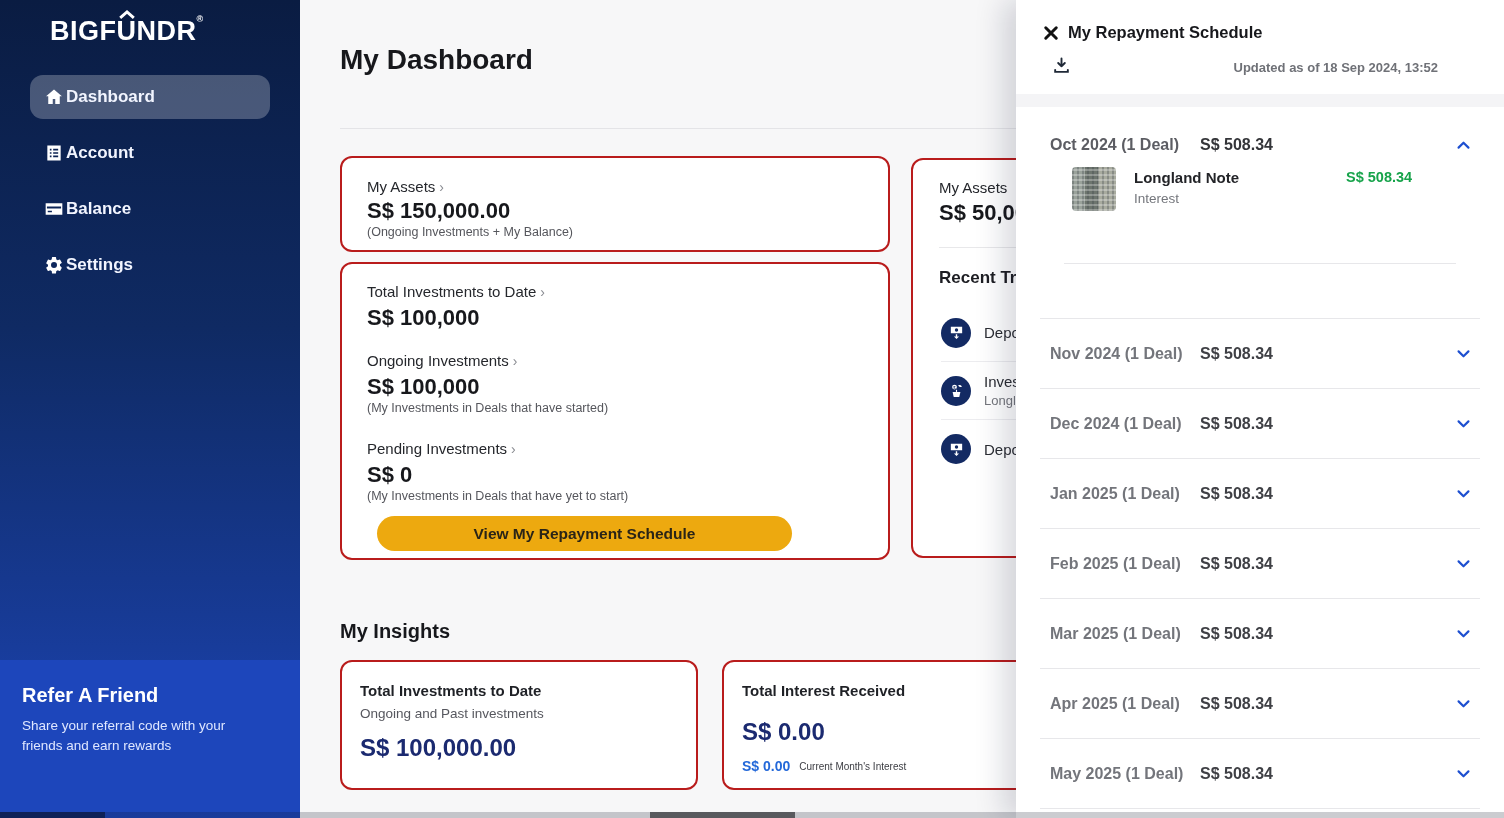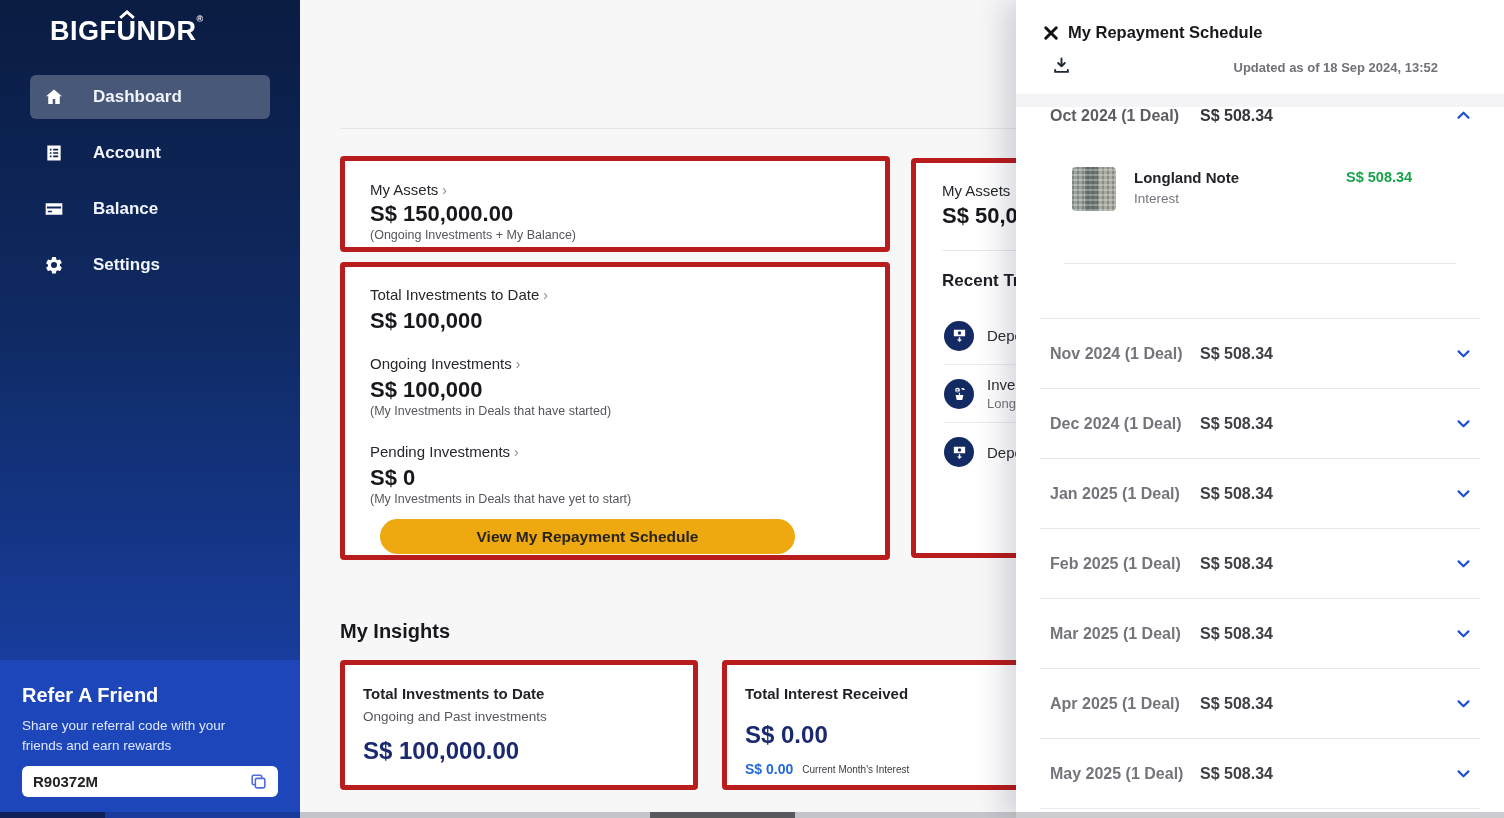--- a/index.html
+++ b/index.html
@@ -8,36 +8,36 @@
   .screen{position:relative;width:1504px;height:818px;overflow:hidden}
 
   
   #sidebar{position:absolute;left:0;top:0;width:300px;height:818px;
     background:linear-gradient(180deg,#0a1c42 0%,#0f2a63 40%,#173a94 75%,#1d46bb 100%)}
   #logo{position:absolute;left:50px;top:16px;color:#fff;font-size:27px;font-weight:700;letter-spacing:.5px;white-space:nowrap}
   #logo .u{position:relative;display:inline-block}
   #logo .u svg{position:absolute;left:50%;top:-6px;transform:translateX(-50%);width:17px;height:9px}
   #logo sup{font-size:9px;vertical-align:top;position:relative;top:-2px}
   #nav{position:absolute;left:30px;top:75px;width:240px}
-  .nav-item{display:flex;align-items:center;gap:29px;height:44px;margin-bottom:12px;padding:0 14px;
-    border-radius:6px;color:#f2f5ff;font-size:17px;font-weight:700;cursor:pointer}
+  .nav-item{display:flex;align-items:center;gap:2px;height:44px;margin-bottom:12px;padding:0 14px;
+    border-radius:13px;color:#f2f5ff;font-size:17px;font-weight:700;cursor:pointer}
   .nav-item.active{background:rgba(255,255,255,.25)}
   .nav-item svg{width:20px;height:20px;flex:0 0 20px}
   #refer{position:absolute;left:0;top:660px;width:300px;height:152px;background:#1d46bb;padding:24px 22px 0 22px}
   #refer h3{color:#fff;font-size:20px;font-weight:800;margin-bottom:9px}
   #refer p{color:#dfe7ff;font-size:13.5px;line-height:1.45;width:230px}
   #refer .code-box{margin-top:11px;height:31px;background:#fff;border-radius:6px;display:flex;align-items:center;
     justify-content:space-between;padding:0 10px 0 11px;width:256px}
   #refer .code-box span{font-size:15px;font-weight:700;color:#222}
   #refer .code-box svg{width:19px;height:19px}
 
   
   #page-title{position:absolute;left:340px;top:44px;font-size:28px;font-weight:800;color:#17181c}
   #title-divider{position:absolute;left:340px;top:128px;width:1164px;height:1px;background:#e4e4e7}
-  .card{position:absolute;background:#fff;border:5px solid #b91c1c;border-radius:4px}
+  .card{position:absolute;background:#fff;border:2px solid #b91c1c;border-radius:12px}
   .lbl{font-size:15px;color:#25272c}
   .lbl .chev{color:#8a8c92;font-size:14px;margin-left:4px}
   .val{font-size:22px;font-weight:800;color:#17181c}
   .cap{font-size:12.5px;color:#55565c}
 
   #card-assets{left:340px;top:156px;width:550px;height:96px}
   #card-assets .lbl{position:absolute;left:25px;top:20px}
   #card-assets .val{position:absolute;left:25px;top:40px}
   #card-assets .cap{position:absolute;left:25px;top:67px}
 
@@ -81,21 +81,21 @@
 
   
   #panel{position:absolute;left:1016px;top:0;width:488px;height:818px;background:#fff;
     box-shadow:-12px 0 28px rgba(10,20,50,.16);z-index:40}
   #panel-close{position:absolute;left:26px;top:24px;width:18px;height:18px;cursor:pointer}
   #panel-title{position:absolute;left:52px;top:23px;font-size:16.5px;font-weight:800;color:#17181c}
   #panel-dl{position:absolute;left:36px;top:56px;width:19px;height:19px;cursor:pointer}
   #panel-updated{position:absolute;right:66px;top:60px;font-size:13px;font-weight:700;color:#6f7177}
   #panel-band{position:absolute;left:0;top:94px;width:488px;height:13px;background:#f4f4f6}
   #p-content{position:absolute;left:24px;top:107px;width:440px}
-  .sec-head{display:flex;align-items:flex-start;height:47px;padding:0 8px 0 10px;cursor:pointer}
+  .sec-head{display:flex;align-items:flex-end;height:47px;padding:0 8px 0 10px;cursor:pointer}
   .sec-head .m{min-width:150px;font-size:16px;font-weight:800;color:#5c5d63}
   .sec-head .a{font-size:16px;font-weight:800;color:#343539}
   .sec-head svg{margin-left:auto;width:17px;height:17px}
   #deal-row{position:relative;display:flex;gap:18px;margin:13px 0 0 32px;height:60px}
   #deal-thumb{width:44px;height:44px;border-radius:4px;flex:0 0 44px;
     background:
       repeating-linear-gradient(0deg, rgba(255,255,255,.28) 0 2px, transparent 2px 5px),
       repeating-linear-gradient(90deg, rgba(60,66,72,.30) 0 2px, transparent 2px 5px),
       linear-gradient(90deg,#9aa29b 0 30%,#6d756e 30% 60%,#a8ab9f 60%),
       linear-gradient(180deg,#cfd4d2 0%,#9aa394 70%,#67774f 100%)}
@@ -148,30 +148,24 @@
         <svg viewBox="0 0 24 24" fill="#fff">
             <path d="M19.14 12.94c.04-.3.06-.61.06-.94s-.02-.64-.07-.94l2.03-1.58a.49.49 0 0 0 .12-.61l-1.92-3.32a.49.49 0 0 0-.59-.22l-2.39.96a7 7 0 0 0-1.62-.94l-.36-2.54a.48.48 0 0 0-.48-.41h-3.84a.48.48 0 0 0-.47.41l-.36 2.54c-.59.24-1.13.57-1.62.94l-2.39-.96a.49.49 0 0 0-.59.22L2.73 9.47c-.12.21-.08.47.12.61l2.03 1.58c-.05.3-.08.63-.08.94s.02.64.07.94l-2.03 1.58a.49.49 0 0 0-.12.61l1.92 3.32c.12.22.37.29.59.22l2.39-.96c.5.38 1.03.7 1.62.94l.36 2.54c.04.24.24.41.47.41h3.84c.24 0 .44-.17.48-.41l.36-2.54a7 7 0 0 0 1.62-.94l2.39.96c.22.08.47 0 .59-.22l1.92-3.32a.49.49 0 0 0-.12-.61zM12 15.6A3.6 3.6 0 1 1 12 8.4a3.6 3.6 0 0 1 0 7.2z"></path>
           </svg>
         <span>Settings</span>
       </div>
     </div>
 
     <div id="refer">
       <h3>Refer A Friend</h3>
       <p>Share your referral code with your friends and earn rewards</p>
-      <div class="code-box">
-        <span>R90372M</span>
-        <svg viewBox="0 0 24 24" fill="none" stroke="#4f6bd8" stroke-width="2">
-            <rect x="8" y="8" width="12" height="12" rx="2"></rect>
-            <path d="M16 8V6a2 2 0 0 0-2-2H6a2 2 0 0 0-2 2v8a2 2 0 0 0 2 2h2"></path>
-          </svg>
-      </div>
-    </div>
-  </div>
-
+    </div>
+  </div>
+
+  <h1 id="page-title">My Dashboard</h1>
   <div id="title-divider"></div>
 
   <div class="card" id="card-assets">
     <div class="lbl"><span>My Assets</span><span class="chev">›</span></div>
     <div class="val">S$ 150,000.00</div>
     <div class="cap">(Ongoing Investments + My Balance)</div>
   </div>
 
   <div class="card" id="card-invest">
     <div class="lbl" id="ci-l1"><span>Total Investments to Date</span><span class="chev">›</span></div>

